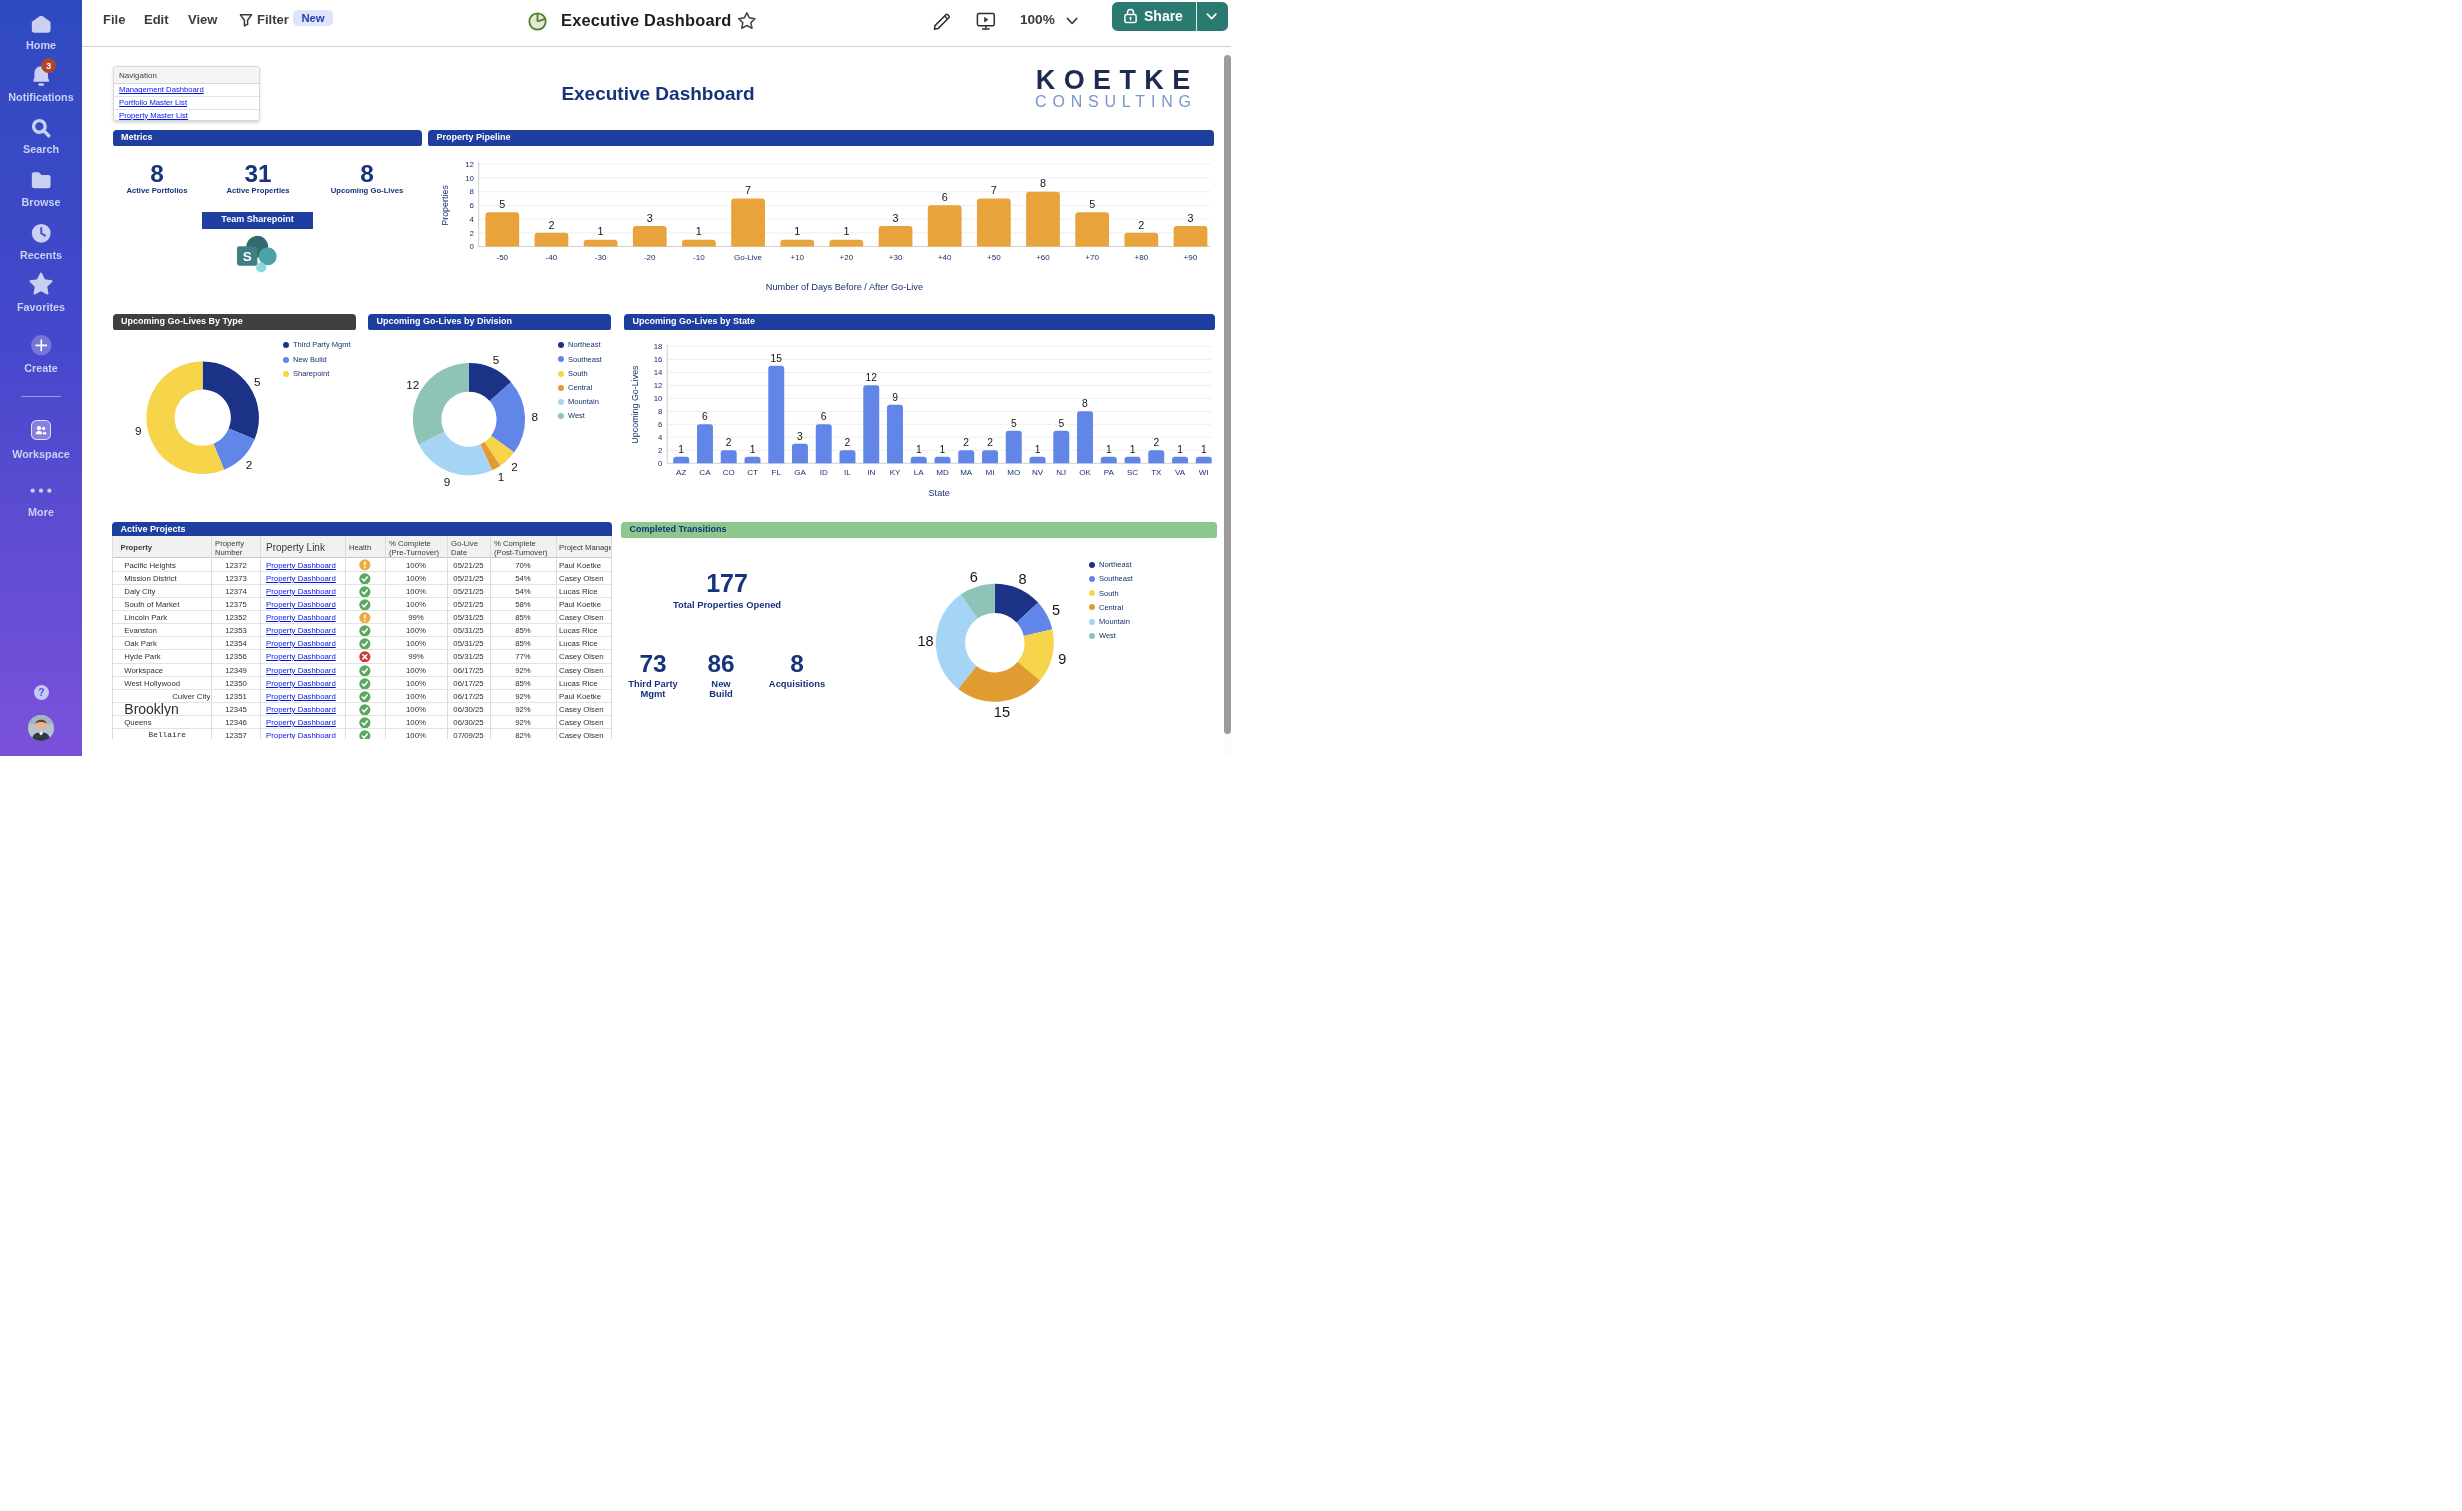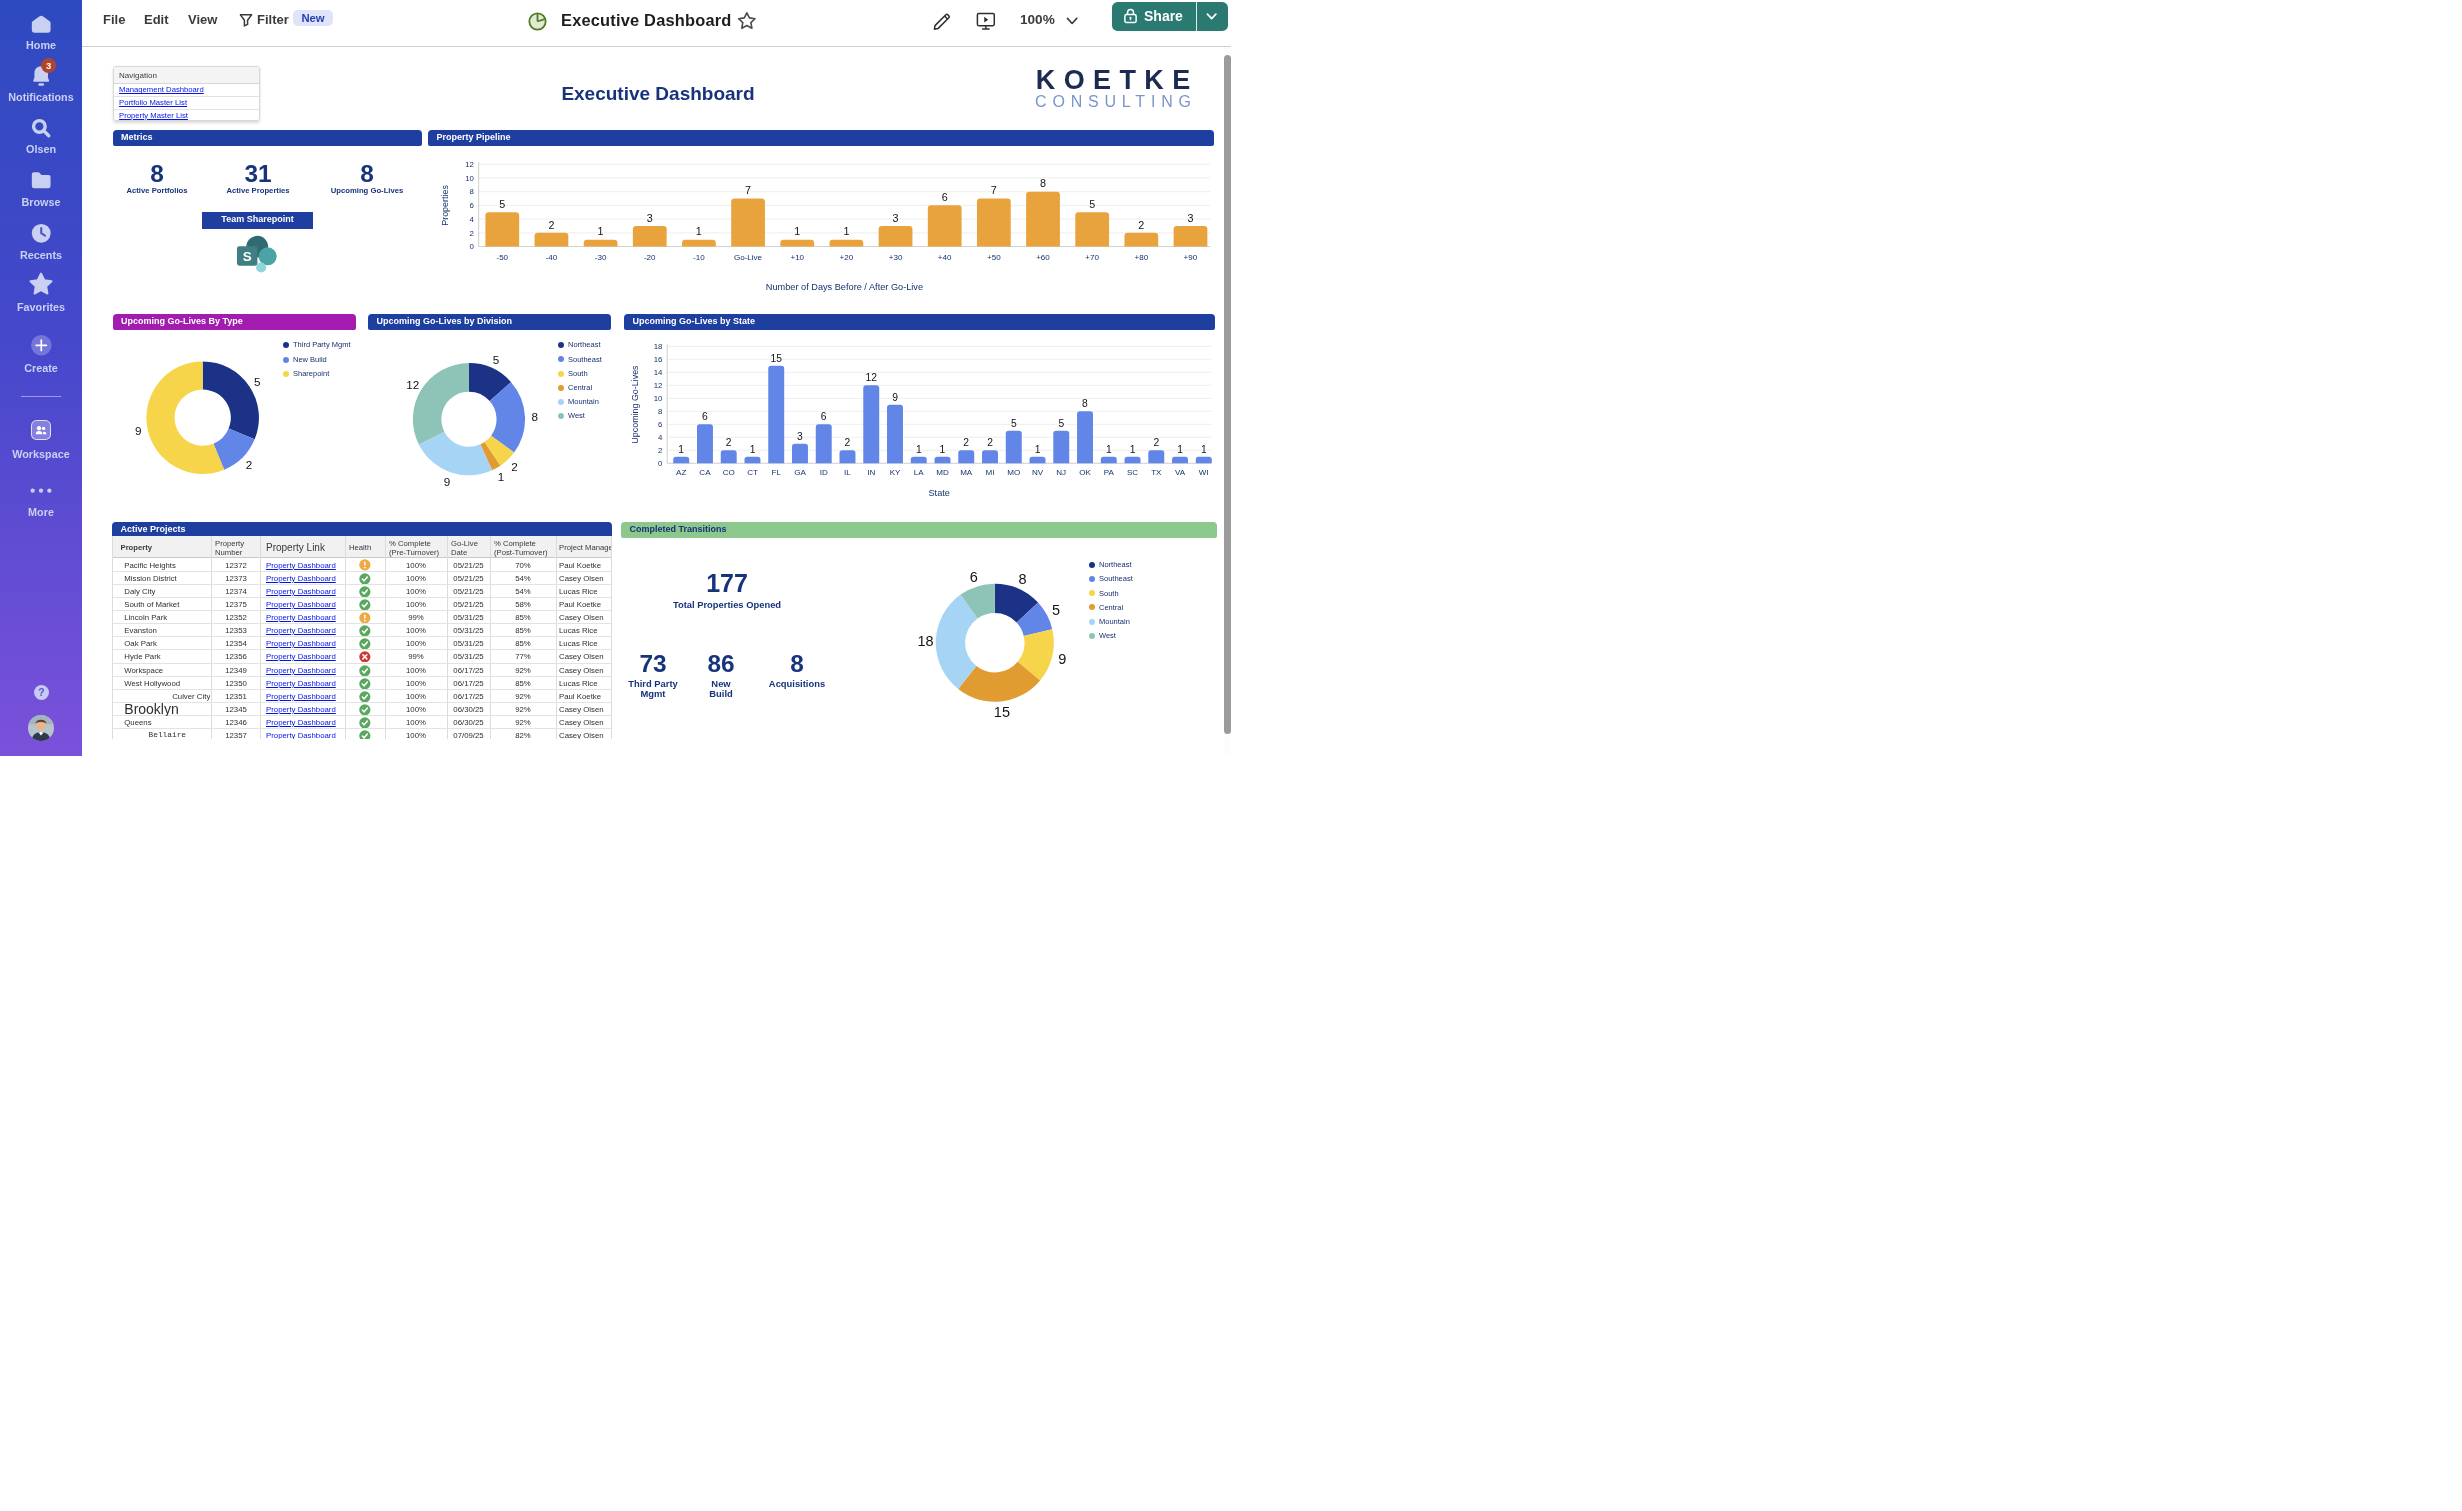--- a/index.html
+++ b/index.html
@@ -21,21 +21,21 @@
       <svg style="position:absolute;left:29px;top:64px" width="24.4" height="24.4" viewBox="0 0 26 26">
         <path d="M13 2.5 C8.5 2.5 5.8 5.8 5.8 10 L5.8 14.5 L4.6 17.5 Q4.2 18.8 5.6 18.8 L20.4 18.8 Q21.8 18.8 21.4 17.5 L20.2 14.5 L20.2 10 C20.2 5.8 17.5 2.5 13 2.5 Z" fill="#c9d0f2"></path>
         <rect x="10" y="20.5" width="6" height="2.6" rx="1.3" fill="#c9d0f2"></rect>
       </svg>
       <div style="position:absolute;left:41px;top:58px;width:15px;height:15px;border-radius:50%;background:#b0452e;color:#fff;font-size:9.4px;font-weight:bold;text-align:center;line-height:15px;">3</div>
       <div style="position:absolute;left:0;top:91px;width:82px;text-align:center;font-size:10.8px;font-weight:600;color:#c9d0f2;">Notifications</div>
       <svg style="position:absolute;left:30px;top:117px" width="22.5" height="22.5" viewBox="0 0 24 24">
         <circle cx="10" cy="10" r="6.2" fill="none" stroke="#c9d0f2" stroke-width="3.6"></circle>
         <line x1="14.8" y1="14.8" x2="20" y2="20" stroke="#c9d0f2" stroke-width="3.6" stroke-linecap="round"></line>
       </svg>
-      <div style="position:absolute;left:0;top:143px;width:82px;text-align:center;font-size:10.8px;font-weight:600;color:#c9d0f2;">Olsen</div>
+      <div style="position:absolute;left:0;top:143px;width:82px;text-align:center;font-size:10.8px;font-weight:600;color:#c9d0f2;">Search</div>
       <svg style="position:absolute;left:29px;top:170px" width="24.4" height="20.6" viewBox="0 0 26 22">
         <path d="M3 4.5 Q3 2.5 5 2.5 L9.6 2.5 Q10.8 2.5 11.6 3.4 L12.8 4.7 Q13.5 5.4 14.5 5.4 L21 5.4 Q23 5.4 23 7.4 L23 17 Q23 19.5 20.5 19.5 L5.5 19.5 Q3 19.5 3 17 Z" fill="#c9d0f2"></path>
       </svg>
       <div style="position:absolute;left:0;top:196px;width:82px;text-align:center;font-size:10.8px;font-weight:600;color:#c9d0f2;">Browse</div>
       <svg style="position:absolute;left:30px;top:222px" width="22.5" height="22.5" viewBox="0 0 24 24">
         <circle cx="12" cy="12" r="10" fill="#c9d0f2"></circle>
         <path d="M12 6.5 L12 12 L16 14.5" stroke="#4a53c8" stroke-width="2.2" fill="none" stroke-linecap="round"></path>
       </svg>
       <div style="position:absolute;left:0;top:249px;width:82px;text-align:center;font-size:10.8px;font-weight:600;color:#c9d0f2;">Recents</div>
       <svg style="position:absolute;left:28px;top:272px" width="26" height="24.4" viewBox="0 0 28 26">
@@ -208,21 +208,21 @@
           <text x="708.1" y="117.5" font-size="8.6" fill="#17316f" text-anchor="middle">+70</text>
           <path d="M742.53 102.80 L742.53 91.67 Q742.53 88.17 746.03 88.17 L775.03 88.17 Q778.53 88.17 778.53 91.67 L778.53 102.80 Z" fill="#e9a33c"></path>
           <text x="760.5" y="83.7" font-size="11.5" fill="#141414" text-anchor="middle">2</text>
           <text x="760.5" y="117.5" font-size="8.6" fill="#17316f" text-anchor="middle">+80</text>
           <path d="M794.94 102.80 L794.94 84.35 Q794.94 80.85 798.44 80.85 L827.44 80.85 Q830.94 80.85 830.94 84.35 L830.94 102.80 Z" fill="#e9a33c"></path>
           <text x="812.9" y="76.4" font-size="11.5" fill="#141414" text-anchor="middle">3</text>
           <text x="812.9" y="117.5" font-size="8.6" fill="#17316f" text-anchor="middle">+90</text>
           <text x="21" y="59" font-size="9.5" fill="#17316f" text-anchor="middle" transform="rotate(-90 21 59)">Properties</text>
           <text x="444" y="149" font-size="9.8" fill="#17316f" text-anchor="middle">Number of Days Before / After Go-Live</text>
         </svg></div>
-      <div style="position:absolute;left:30.5px;top:267px;width:243px;height:15.5px;background:#a21caf;border-radius:3.8px 3.8px 1.9px 1.9px;color:#fff;font-size:9px;font-weight:bold;line-height:15.5px;padding-left:8.4px;box-sizing:border-box;">Upcoming Go-Lives By Type</div>
+      <div style="position:absolute;left:30.5px;top:267px;width:243px;height:15.5px;background:#404040;border-radius:3.8px 3.8px 1.9px 1.9px;color:#fff;font-size:9px;font-weight:bold;line-height:15.5px;padding-left:8.4px;box-sizing:border-box;">Upcoming Go-Lives By Type</div>
       <div style="position:absolute;left:286px;top:267px;width:243px;height:15.5px;background:#1e3ea0;border-radius:3.8px 3.8px 1.9px 1.9px;color:#fff;font-size:9px;font-weight:bold;line-height:15.5px;padding-left:8.4px;box-sizing:border-box;">Upcoming Go-Lives by Division</div>
       <div style="position:absolute;left:542px;top:267px;width:591px;height:15.5px;background:#1e3ea0;border-radius:3.8px 3.8px 1.9px 1.9px;color:#fff;font-size:9px;font-weight:bold;line-height:15.5px;padding-left:8.4px;box-sizing:border-box;">Upcoming Go-Lives by State</div>
       <div style="position:absolute;left:30.5px;top:289px;"><svg width="272" height="169" viewBox="0 0 290 180" font-family="Liberation Sans, sans-serif">
           <path d="M95.60 27.00 A60 60 0 0 1 151.03 109.96 L123.32 98.48 A30 30 0 0 0 95.60 57.00 Z" fill="#1b3287"></path>
           <text x="153.8" y="48.1" font-size="12.5" fill="#141414" text-anchor="middle" dominant-baseline="central">5</text>
           <path d="M151.03 109.96 A60 60 0 0 1 118.56 142.43 L107.08 114.72 A30 30 0 0 0 123.32 98.48 Z" fill="#6286e8"></path>
           <text x="145.1" y="136.5" font-size="12.5" fill="#141414" text-anchor="middle" dominant-baseline="central">2</text>
           <path d="M118.56 142.43 A60 60 0 1 1 95.60 27.00 L95.60 57.00 A30 30 0 1 0 107.08 114.72 Z" fill="#f6d54a"></path>
           <text x="26.9" y="100.7" font-size="12.5" fill="#141414" text-anchor="middle" dominant-baseline="central">9</text>
         </svg></div>

